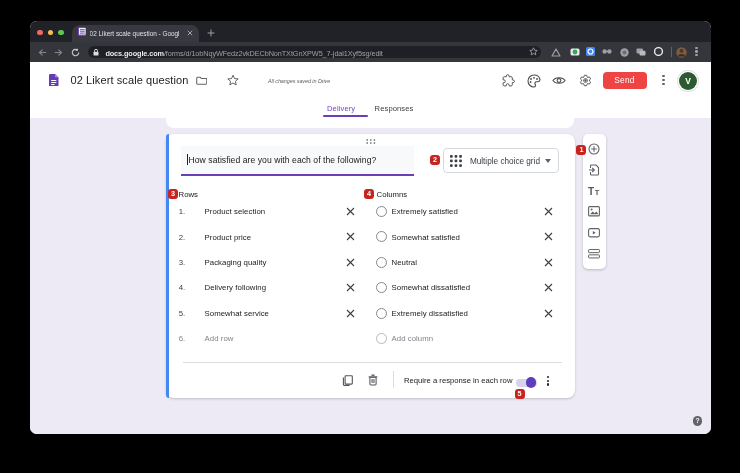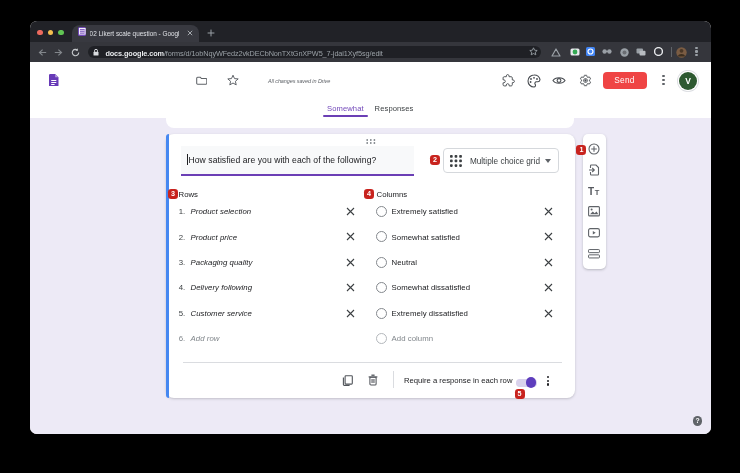--- a/index.html
+++ b/index.html
@@ -41,21 +41,21 @@
 
 #dd { position:absolute; left:277.9px; top:13.7px; width:115.6px; height:25.5px; border:1px solid #d5d8dc; border-radius:4px; background:#fff; }
 #gridicon { position:absolute; left:6px; top:6.3px; width:12px; height:12px; }
 #ddtext { position:absolute; left:25.5px; top:7.9px; font-size:8.2px; color:#3c4043; letter-spacing:0px; white-space:nowrap; }
 #caretdd { position:absolute; left:101px; top:10.5px; width:0; height:0; border-left:3.8px solid transparent; border-right:3.8px solid transparent; border-top:4.4px solid #5f6368; }
 
 .badge { position:absolute; width:10px; height:10px; background:#c8231e; border-radius:3.2px; color:#fff; font-size:7.2px; font-weight:bold; text-align:center; line-height:10.2px; }
 
 .h8 { position:absolute; font-size:7.8px; font-weight:normal; color:#202124; }
 .rnum { position:absolute; left:13.2px; font-size:7.8px; color:#3c4043; }
-.rlab { position:absolute; left:25px; font-size:7.8px; color:#202124; letter-spacing:0.05px; white-space:nowrap;font-style:italic; }
+.rlab { position:absolute; left:39px; font-size:7.8px; color:#202124; letter-spacing:0.05px; white-space:nowrap; }
 .clab { position:absolute; left:226px; font-size:7.8px; color:#202124; letter-spacing:0.05px; white-space:nowrap; }
 .gray { color:#80868b !important; }
 .xbtn { position:absolute; width:9px; height:9px; }
 .radio { position:absolute; left:210.6px; width:11px; height:11px; border:1.1px solid #85898e; border-radius:50%; background:#fff; }
 
 #divider { position:absolute; left:17px; top:227.7px; width:379px; height:1px; background:#dadce0; }
 #vsep { position:absolute; left:227.8px; top:237.2px; width:1px; height:17px; background:#dadce0; }
 #reqtext { position:absolute; left:238.4px; top:241.4px; font-size:7.7px; color:#202124; letter-spacing:0px; }
 #track { position:absolute; left:350.5px; top:244.9px; width:20.7px; height:7.4px; border-radius:3.7px; background:#d9d2ec; }
 #knob { position:absolute; left:360.1px; top:242.6px; width:10.8px; height:10.8px; border-radius:50%; background:#5e3dbd; }
@@ -184,20 +184,21 @@
   <div id="fheader">
     <div class="abs" style="left:19px; top:12.3px;">
         <svg width="9.5" height="12.5" viewBox="0 0 9.5 12.5">
           <path d="M0 1.2 A1.2 1.2 0 0 1 1.2 0 H6.2 L9.5 3.3 V11.3 A1.2 1.2 0 0 1 8.3 12.5 H1.2 A1.2 1.2 0 0 1 0 11.3 Z" fill="#673ab7"></path>
           <path d="M6.2 0 L9.5 3.3 H6.2 Z" fill="#b39ddb"></path>
           <rect x="2.2" y="6" width="5.1" height="1" fill="#fff"></rect>
           <rect x="2.2" y="8" width="5.1" height="1" fill="#fff"></rect>
           <rect x="2.2" y="10" width="3.4" height="1" fill="#fff"></rect>
         </svg>
       </div>
+    <div id="title">02 Likert scale question</div>
     <div class="abs" style="left:165.5px; top:14.3px;">
         <svg width="11.5" height="9">
           <path d="M0.7 2.2 A0.9 0.9 0 0 1 1.6 1.3 H4.3 L5.5 2.5 H9.9 A0.9 0.9 0 0 1 10.8 3.4 V7.3 A0.9 0.9 0 0 1 9.9 8.2 H1.6 A0.9 0.9 0 0 1 0.7 7.3 Z" stroke="#5f6368" stroke-width="1.05" fill="none"></path>
         </svg>
       </div>
     <div class="abs" style="left:196.5px; top:12.5px;">
         <svg width="12" height="12">
           <path d="M6 1.2 L7.5 4.6 L11.2 4.9 L8.4 7.3 L9.2 10.9 L6 9 L2.8 10.9 L3.6 7.3 L0.8 4.9 L4.5 4.6 Z" stroke="#5f6368" stroke-width="1" fill="none" stroke-linejoin="round"></path>
         </svg>
       </div>
@@ -228,21 +229,21 @@
           <circle cx="12" cy="12" r="2.1" fill="#494d52"></circle>
         </svg>
       </div>
     <div id="send">Send</div>
     <div class="dots3" style="left:632px; top:13.7px;">
         <i style="background:#5f6368;"></i>
         <i style="background:#5f6368;"></i>
         <i style="background:#5f6368;"></i>
       </div>
     <div id="avatarV">V</div>
-    <div id="qtab">Somewhat</div>
+    <div id="qtab">Delivery</div>
     <div id="rtab">Responses</div>
     <div id="underline"></div>
     <div class="abs" style="left:0; top:56.2px; width:681px; height:0.8px; background:#dedde2;"></div>
   </div>
   <div id="content">
     <div id="strip"></div>
     <div id="card">
       <div id="accent"></div>
       <div class="abs" style="left:200px; top:4.6px;">
           <svg width="10" height="5">
@@ -283,21 +284,21 @@
 
       <div class="rnum" style="top:72.9px;">1.</div>
         <div class="rlab" style="top:72.9px;">Product selection</div>
       <div class="rnum" style="top:98.3px;">2.</div>
         <div class="rlab" style="top:98.3px;">Product price</div>
       <div class="rnum" style="top:123.7px;">3.</div>
         <div class="rlab" style="top:123.7px;">Packaging quality</div>
       <div class="rnum" style="top:149.1px;">4.</div>
         <div class="rlab" style="top:149.1px;">Delivery following</div>
       <div class="rnum" style="top:174.5px;">5.</div>
-        <div class="rlab" style="top:174.5px;">Customer service</div>
+        <div class="rlab" style="top:174.5px;">Somewhat service</div>
       <div class="rnum gray" style="top:199.9px;">6.</div>
         <div class="rlab gray" style="top:199.9px;">Add row</div>
       <div class="xbtn" style="left:180.6px; top:72.8px;">
           <svg width="9" height="9">
             <path d="M1 1 L8 8 M8 1 L1 8" stroke="#3c4043" stroke-width="1.1"></path>
           </svg>
         </div>
       <div class="xbtn" style="left:180.6px; top:98.2px;">
           <svg width="9" height="9">
             <path d="M1 1 L8 8 M8 1 L1 8" stroke="#3c4043" stroke-width="1.1"></path>

